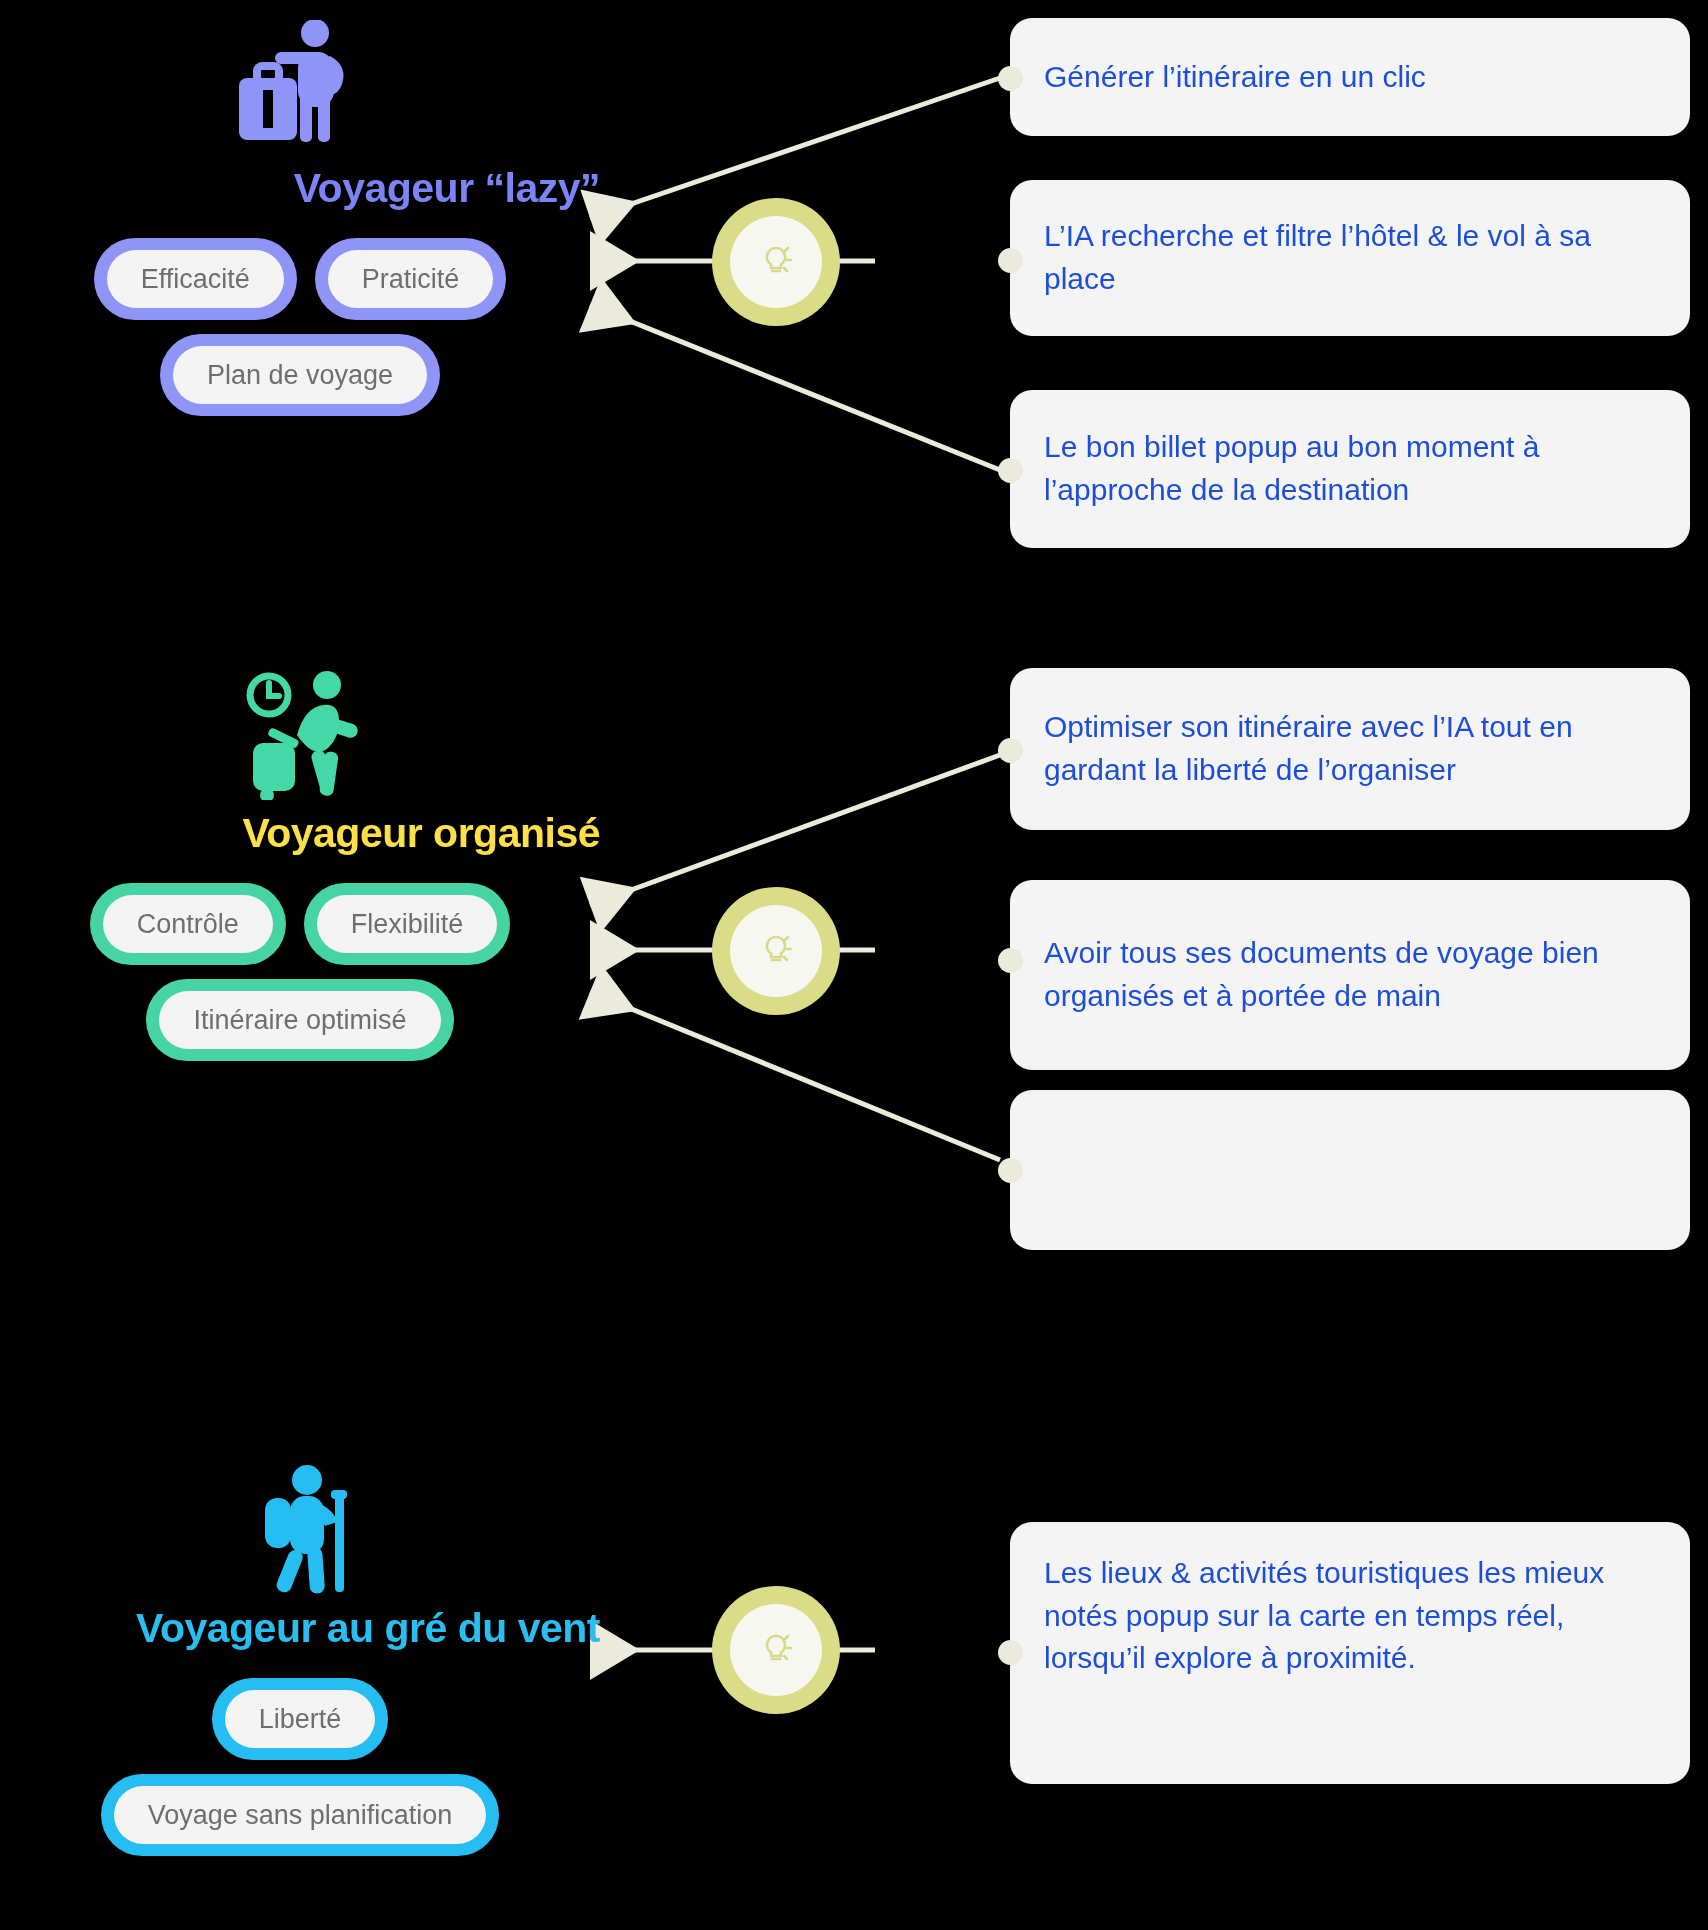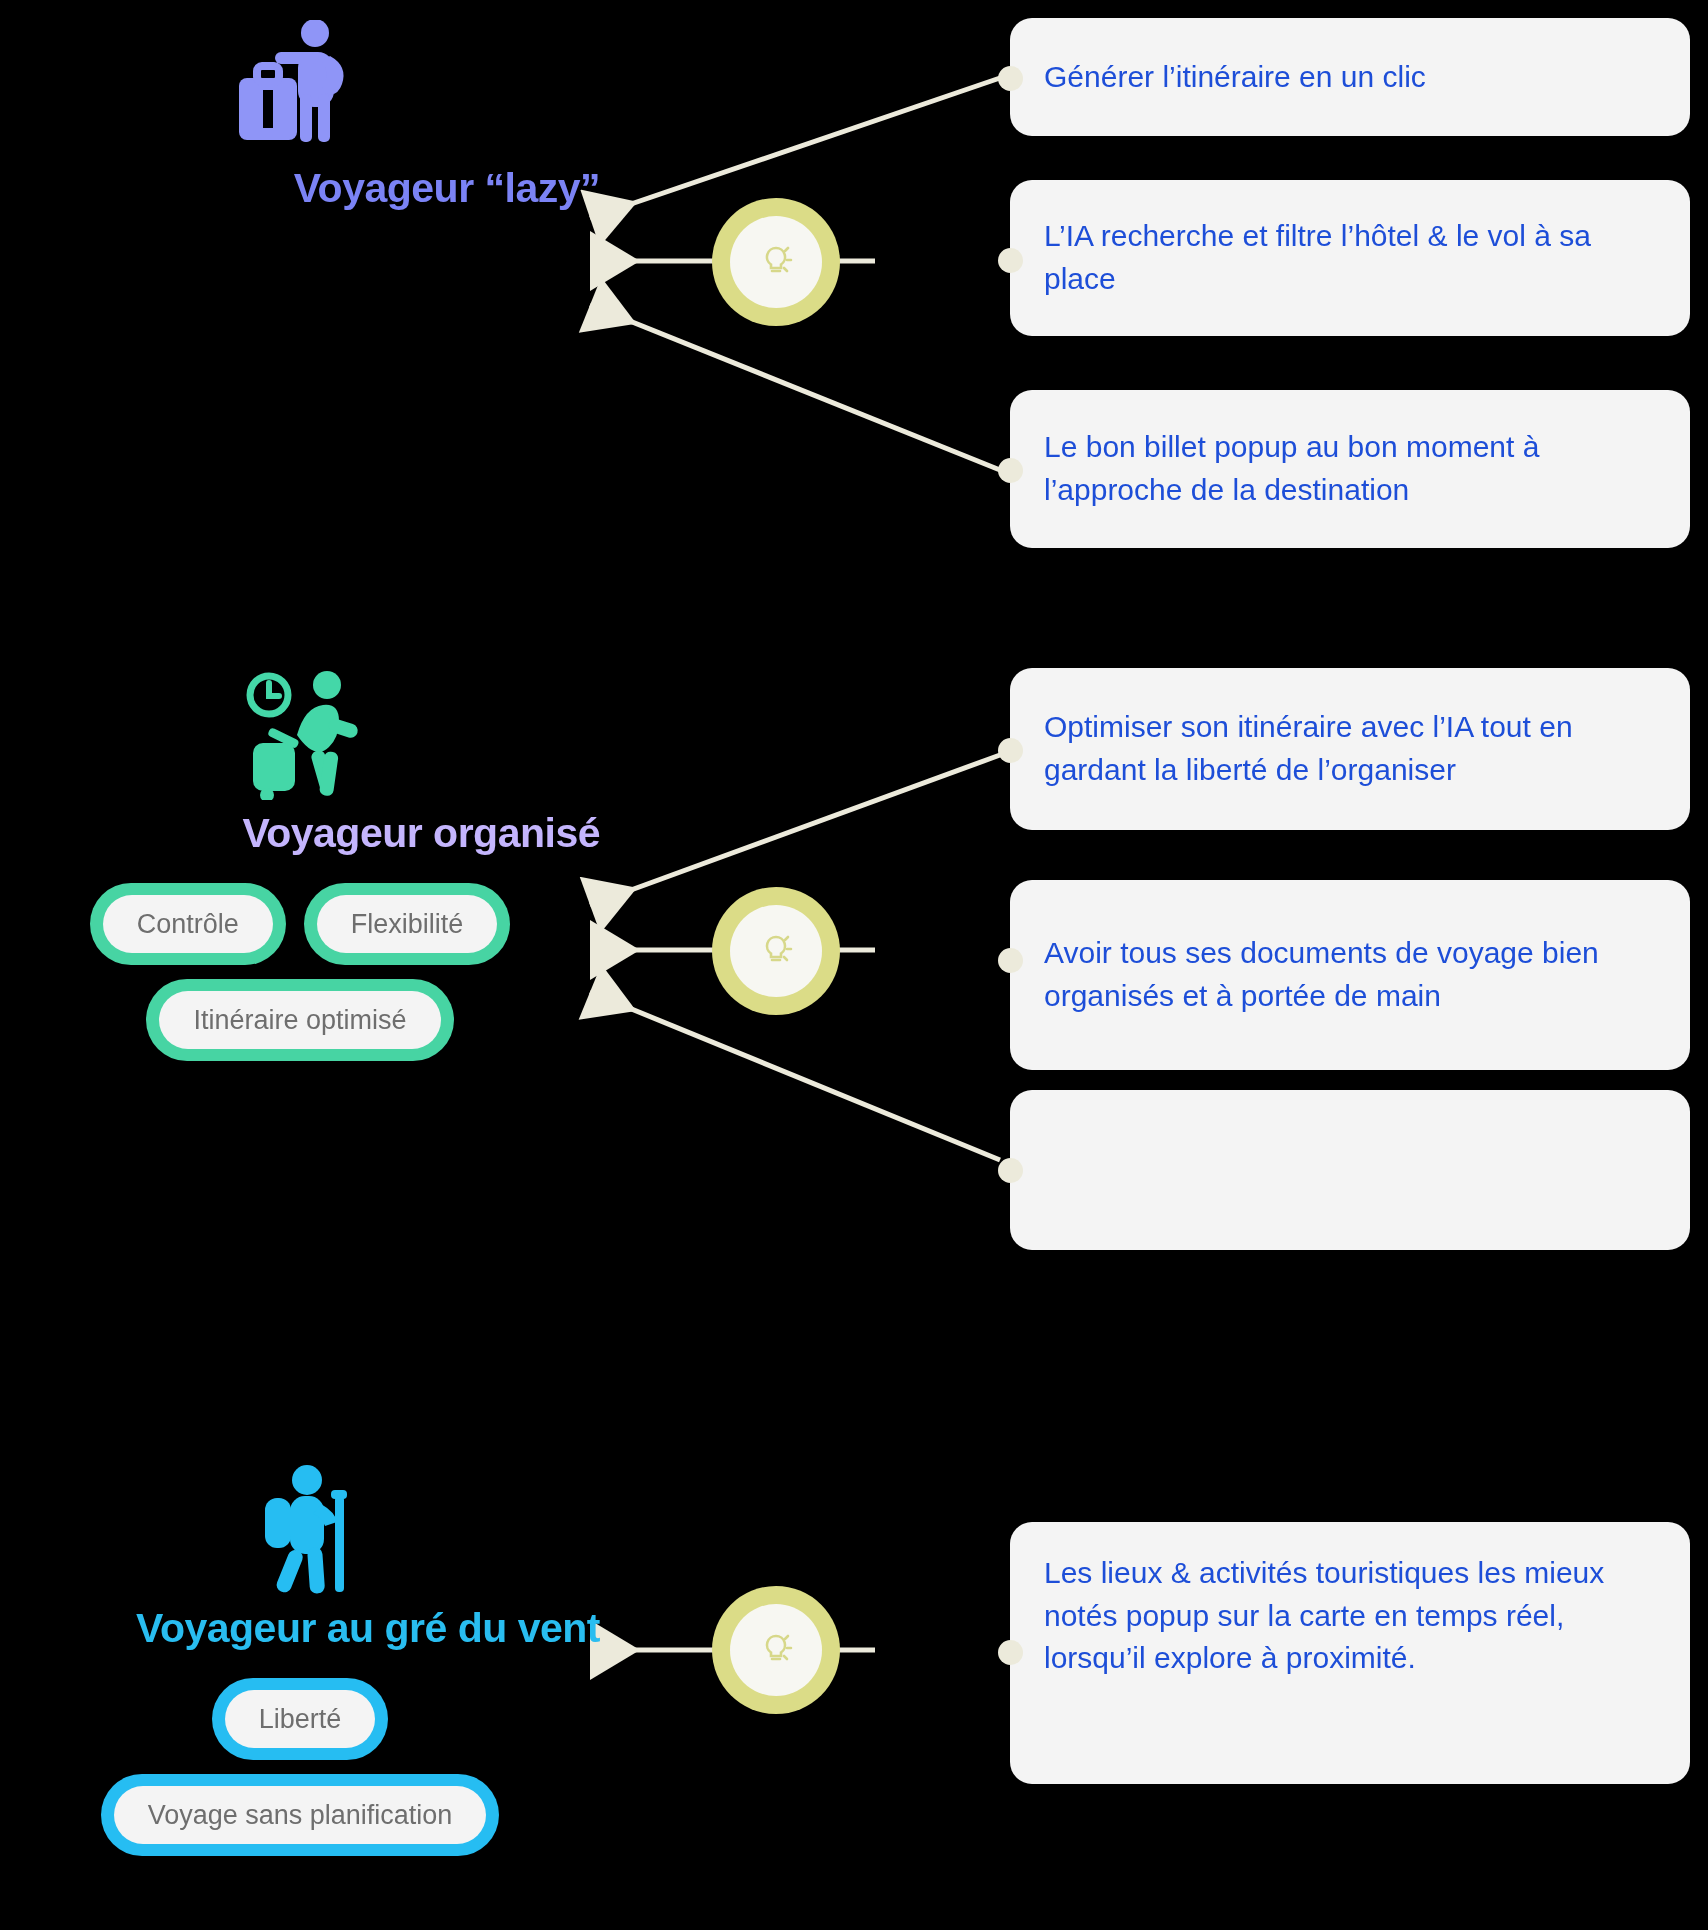--- a/index.html
+++ b/index.html
@@ -37,21 +37,21 @@
   }
   .tag-wrap {
     padding:12px 13px;
     border-radius:999px;
     display:inline-block;
   }
 
   
   .p-lazy .persona-title { color:#7b83f5; }
   .p-lazy .tag-wrap { background:#8f95f7; }
-  .p-org  .persona-title { color:#c4b5fd; }
+  .p-org  .persona-title { color:#fde047; }
   .p-org  .tag-wrap { background:#47d4a3; }
   .p-wind .persona-title { color:#29bdf0; }
   .p-wind .tag-wrap { background:#26bdf2; }
 
   
   .bulb {
     position:absolute;
     width:128px; height:128px;
     border-radius:50%;
     background:#dbdc87;
@@ -120,20 +120,29 @@
         <rect x="40" y="32" width="44" height="12" rx="6"></rect>
         <path d="M95 36 q18 10 12 28 q-4 12 -14 10 q-8 -2 -4 -10 q6 -12 -2 -22 z"></path>
         <rect x="65" y="74" width="12" height="48" rx="5"></rect>
         <rect x="83" y="74" width="12" height="48" rx="5"></rect>
         <rect x="4" y="58" width="58" height="62" rx="8"></rect>
         <rect x="22" y="46" width="22" height="16" rx="5" fill="none" stroke="#8f95f7" stroke-width="8"></rect>
         <rect x="28" y="70" width="10" height="38" fill="#000"></rect>
       </svg>
     </span>
     <div class="persona-title">Voyageur “lazy”</div>
+    <div class="tags">
+      <div class="tag-row">
+        <span class="tag-wrap"><span class="tag">Efficacité</span></span>
+        <span class="tag-wrap"><span class="tag">Praticité</span></span>
+      </div>
+      <div class="tag-row second">
+        <span class="tag-wrap"><span class="tag">Plan de voyage</span></span>
+      </div>
+    </div>
   </div>
 
   <div class="bulb" style="left:712px; top:198px;">
     <div class="inner">
       <span>
         <svg width="48" height="48" viewBox="0 0 48 48" fill="none" stroke="#d7d88a" stroke-width="2.6" stroke-linecap="round">
           <path d="M24 12 a9 9 0 0 0 -5 16.5 v3.5 h10 v-3.5 A9 9 0 0 0 24 12z"></path>
           <path d="M20 35 h8"></path>
           <path d="M33 15 l3 -3 M35 24 h4 M32 32 l3 3"></path>
           <path d="M15 15 l-3 -3 M13 24 h-4 M16 32 l-3 3" opacity="0"></path>

